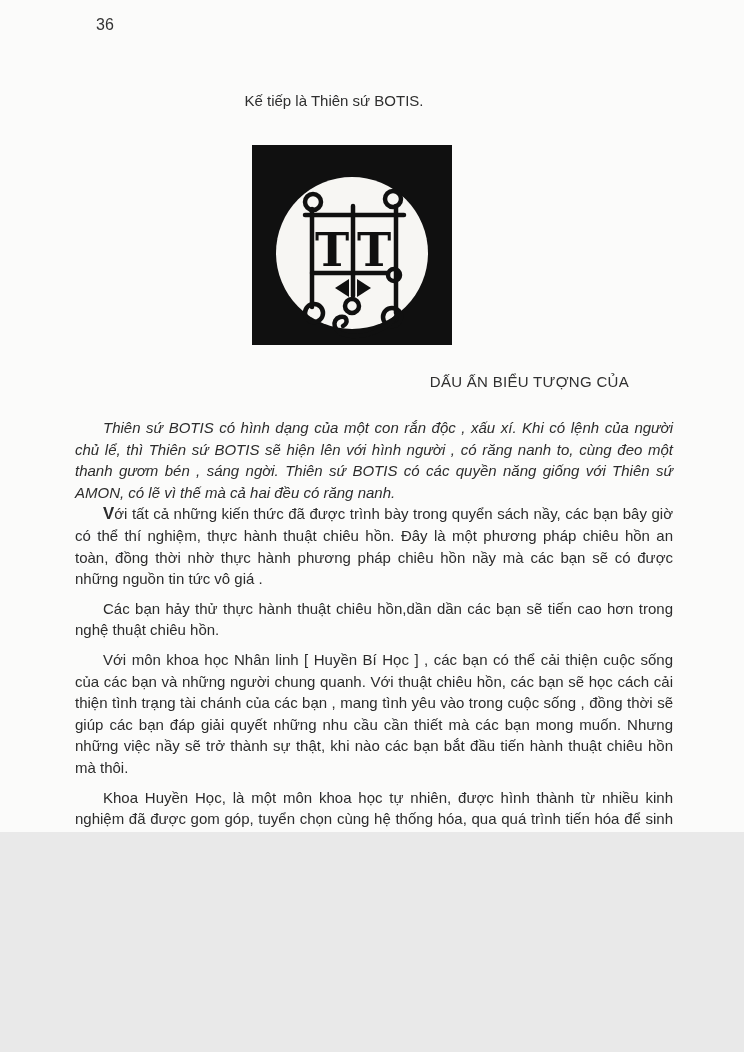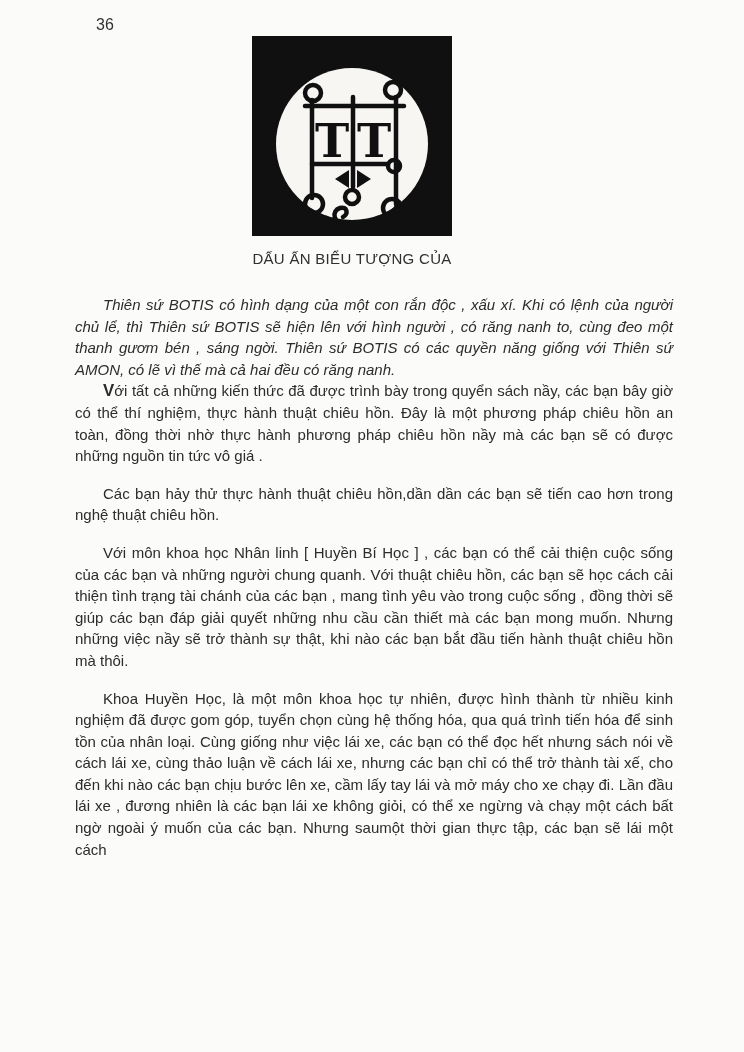--- a/index.html
+++ b/index.html
@@ -3,21 +3,21 @@
 <meta charset="utf-8">
 <style>
   html,body { margin:0; padding:0; }
   body {
     width:744px; height:1052px;
     background:#e9e9e9;
     font-family:"Liberation Sans", sans-serif;
   }
   .page {
     position:relative;
-    width:744px; height:1052px;
+    width:744px; height:832px;
     background:#fbfbfa;
     color:#2d2d2d;
     overflow:hidden;
   }
   .page-number {
     position:absolute; left:96px; top:16px;
     font-size:16px; color:#333;
   }
   .content {
     position:absolute; left:75px; top:0;
@@ -35,25 +35,26 @@
     text-align:center;
     padding-right:44px;
   }
   .seal-box {
     display:inline-block;
     width:200px; height:200px;
     line-height:0;
   }
   .seal-box svg { width:200px; height:200px; }
   .caption {
-    margin-top:9px;
+    margin-top:23px;
     font-size:15px;
     line-height:20px;
     letter-spacing:0.3px;
     color:#2f2f2f;
+    text-align:right;
   }
   .caption span { display:block; }
   .body-para {
     margin:0;
     font-size:15px;
     line-height:21.6px;
     text-align:justify;
     text-indent:28px;
     color:#2c2c2c;
   }
@@ -62,31 +63,32 @@
     margin:14px 0 0 0;
     text-align:center;
     font-family:"DejaVu Serif", serif;
     font-weight:bold;
     font-size:17px;
     letter-spacing:0.2px;
     color:#181818;
   }
   .para-seance  { }
   .para-seance::first-letter { font-weight:bold; font-size:1.12em; }
-  .para-practice, .para-nhanlinh, .para-huyenhoc { margin-top:16px; }
+  .para-practice, .para-nhanlinh, .para-huyenhoc { margin-top:8px; }
 </style>
 </head>
 <body>
 
 <div class="page">
 
   <div class="page-number">36</div>
 
   <div class="content">
 
+    <p class="intro-line">Kế tiếp là Thiên sứ  BOTIS.</p>
 
     <div class="figure-wrap">
       <div class="seal-box">
         
         <svg viewBox="0 0 200 200">
           <rect x="0" y="0" width="200" height="200" fill="#101010"></rect>
           <circle cx="100" cy="108" r="76" fill="#f7f6f3"></circle>
           <g stroke="#101010" stroke-width="4.5" fill="none" stroke-linecap="round">
             <circle cx="61" cy="57" r="8"></circle>
             <circle cx="141" cy="54" r="8"></circle>

